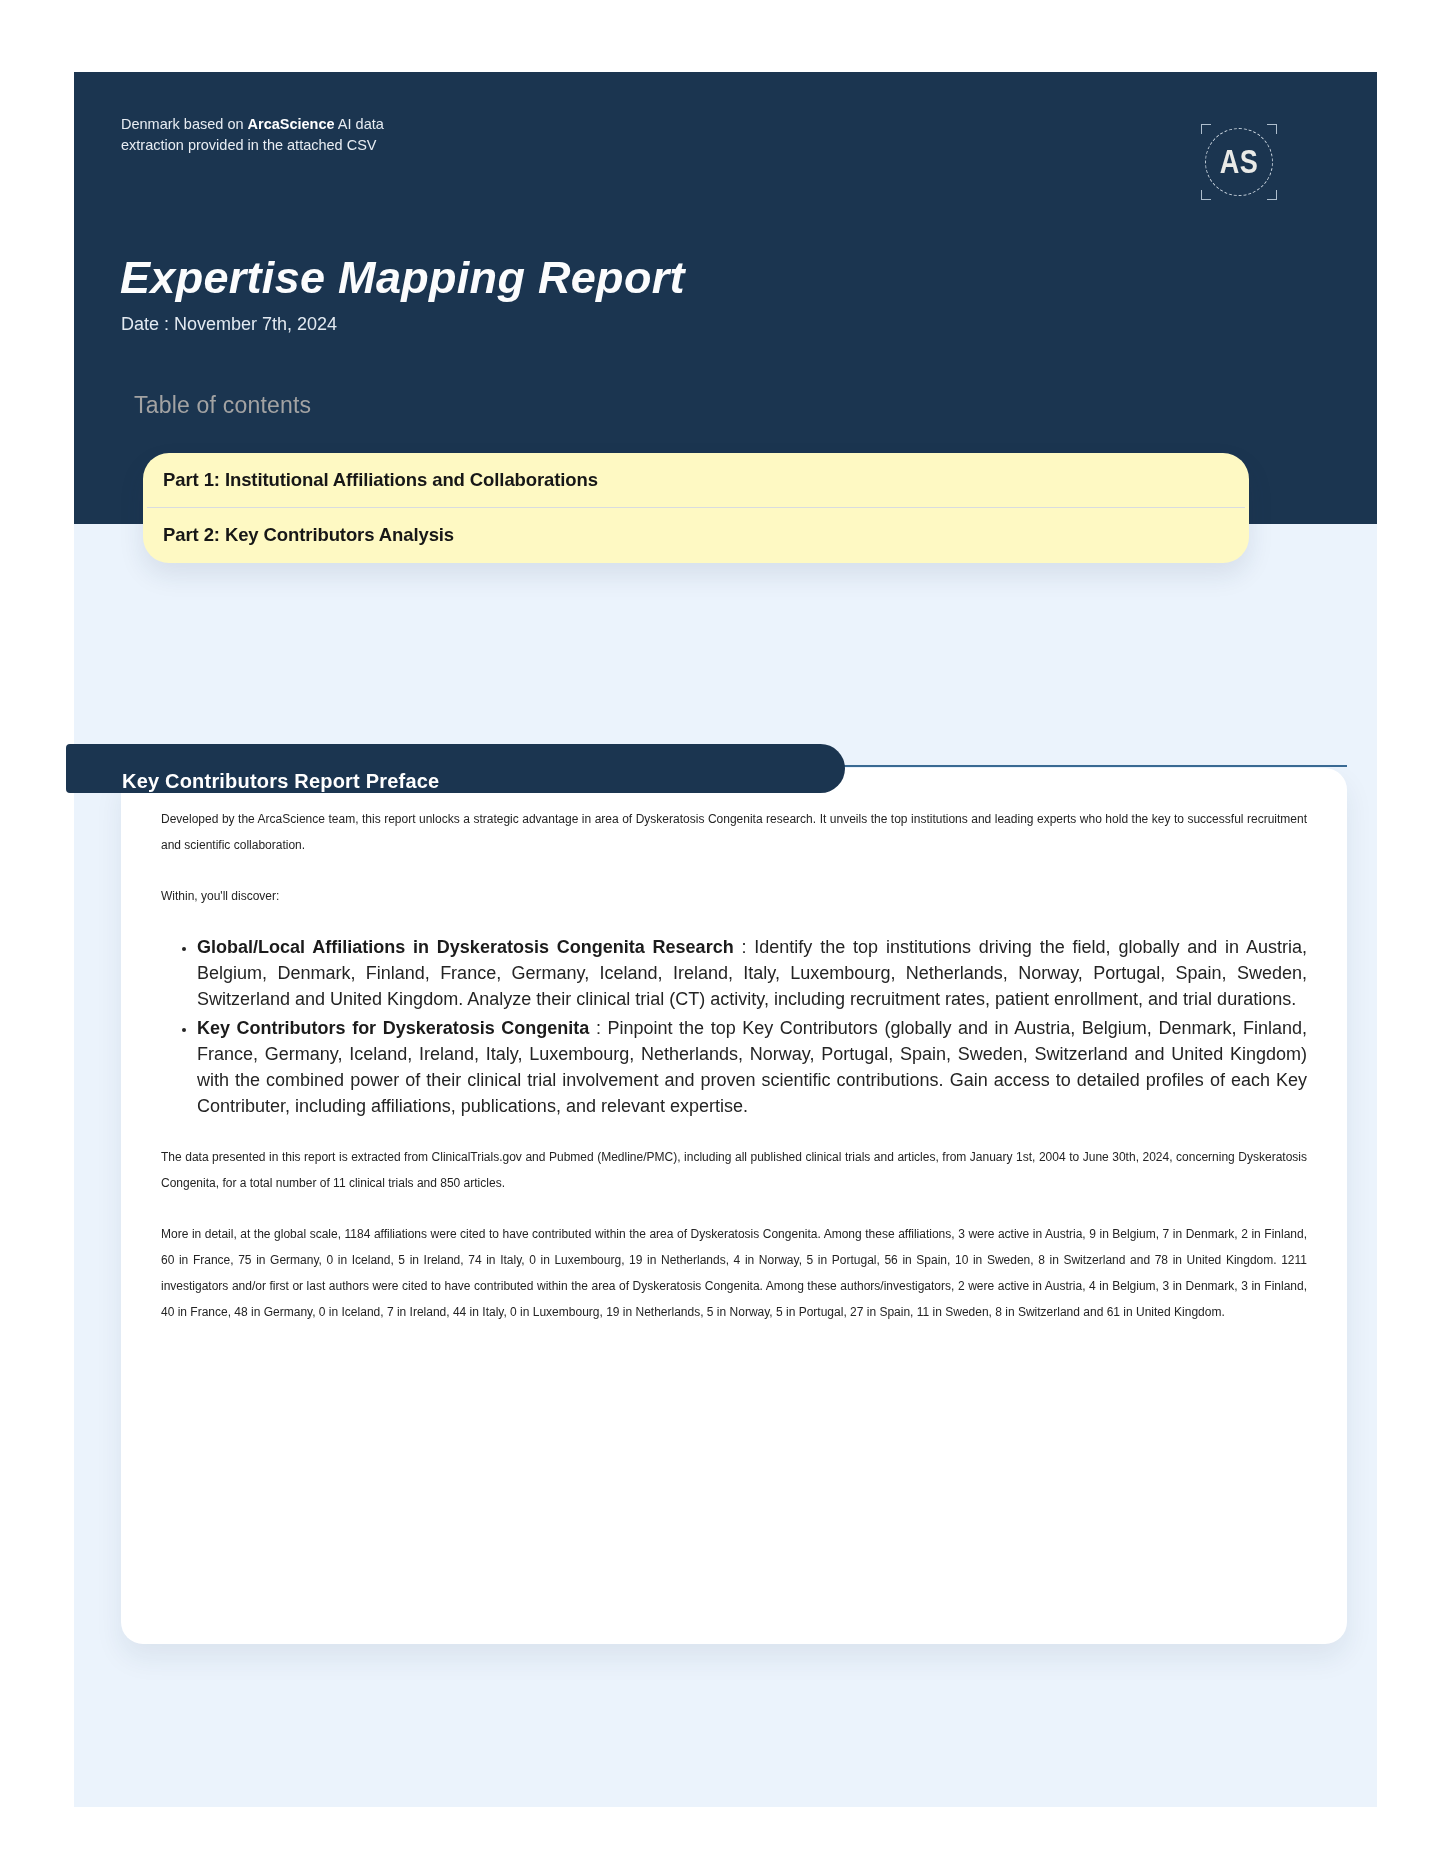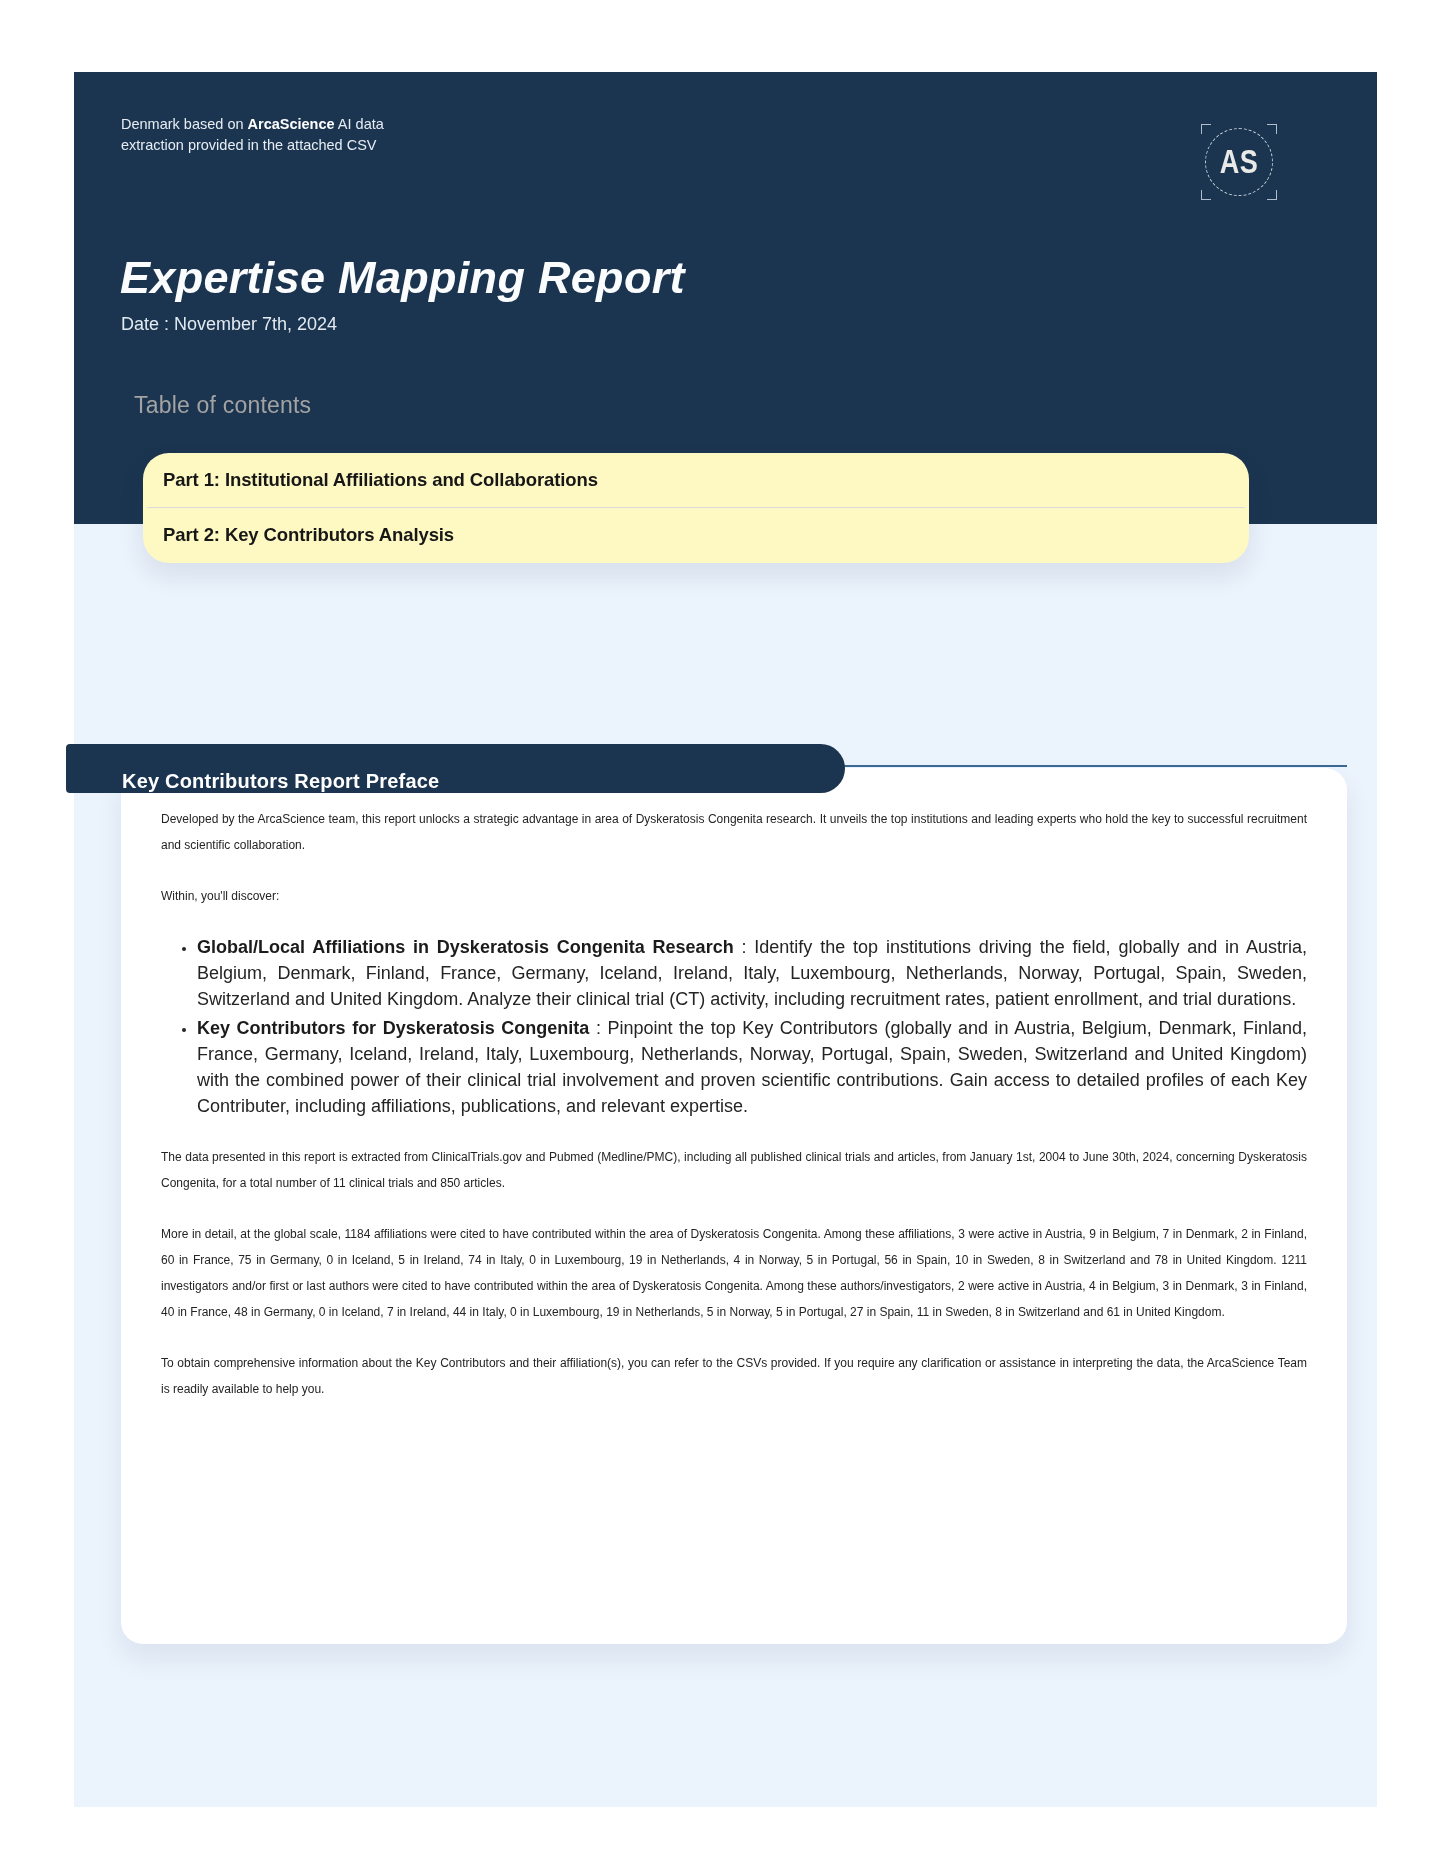--- a/index.html
+++ b/index.html
@@ -138,20 +138,19 @@
 
   <div class="abs preface-card">
     <p>Developed by the ArcaScience team, this report unlocks a strategic advantage in area of Dyskeratosis Congenita research. It unveils the top institutions and leading experts who hold the key to successful recruitment and scientific collaboration.</p>
     <p>Within, you'll discover:</p>
     <ul>
       <li><b>Global/Local Affiliations in Dyskeratosis Congenita Research</b><span> : Identify the top institutions driving the field, globally and in Austria, Belgium, Denmark, Finland, France, Germany, Iceland, Ireland, Italy, Luxembourg, Netherlands, Norway, Portugal, Spain, Sweden, Switzerland and United Kingdom. Analyze their clinical trial (CT) activity, including recruitment rates, patient enrollment, and trial durations.</span></li>
       <li><b>Key Contributors for Dyskeratosis Congenita</b><span> : Pinpoint the top Key Contributors (globally and in Austria, Belgium, Denmark, Finland, France, Germany, Iceland, Ireland, Italy, Luxembourg, Netherlands, Norway, Portugal, Spain, Sweden, Switzerland and United Kingdom) with the combined power of their clinical trial involvement and proven scientific contributions. Gain access to detailed profiles of each Key Contributer, including affiliations, publications, and relevant expertise.</span></li>
     </ul>
     <p>The data presented in this report is extracted from ClinicalTrials.gov and Pubmed (Medline/PMC), including all published clinical trials and articles, from January 1st, 2004 to June 30th, 2024, concerning Dyskeratosis Congenita, for a total number of 11 clinical trials and 850 articles.</p>
     <p>More in detail, at the global scale, 1184 affiliations were cited to have contributed within the area of Dyskeratosis Congenita. Among these affiliations, 3 were active in Austria, 9 in Belgium, 7 in Denmark, 2 in Finland, 60 in France, 75 in Germany, 0 in Iceland, 5 in Ireland, 74 in Italy, 0 in Luxembourg, 19 in Netherlands, 4 in Norway, 5 in Portugal, 56 in Spain, 10 in Sweden, 8 in Switzerland and 78 in United Kingdom. 1211 investigators and/or first or last authors were cited to have contributed within the area of Dyskeratosis Congenita. Among these authors/investigators, 2 were active in Austria, 4 in Belgium, 3 in Denmark, 3 in Finland, 40 in France, 48 in Germany, 0 in Iceland, 7 in Ireland, 44 in Italy, 0 in Luxembourg, 19 in Netherlands, 5 in Norway, 5 in Portugal, 27 in Spain, 11 in Sweden, 8 in Switzerland and 61 in United Kingdom.</p>
-    <p>To obtain comprehensive information about the Key Contributors and their affiliation(s), you can refer to the CSVs provided. If you require any clarification or assistance in interpreting the data, the ArcaScience Team is readily available to help you.</p>
   </div>
 
   <div class="abs preface-banner">
     <span>Key Contributors Report Preface</span>
   </div>
 
 </div>
 
 </body></html>

